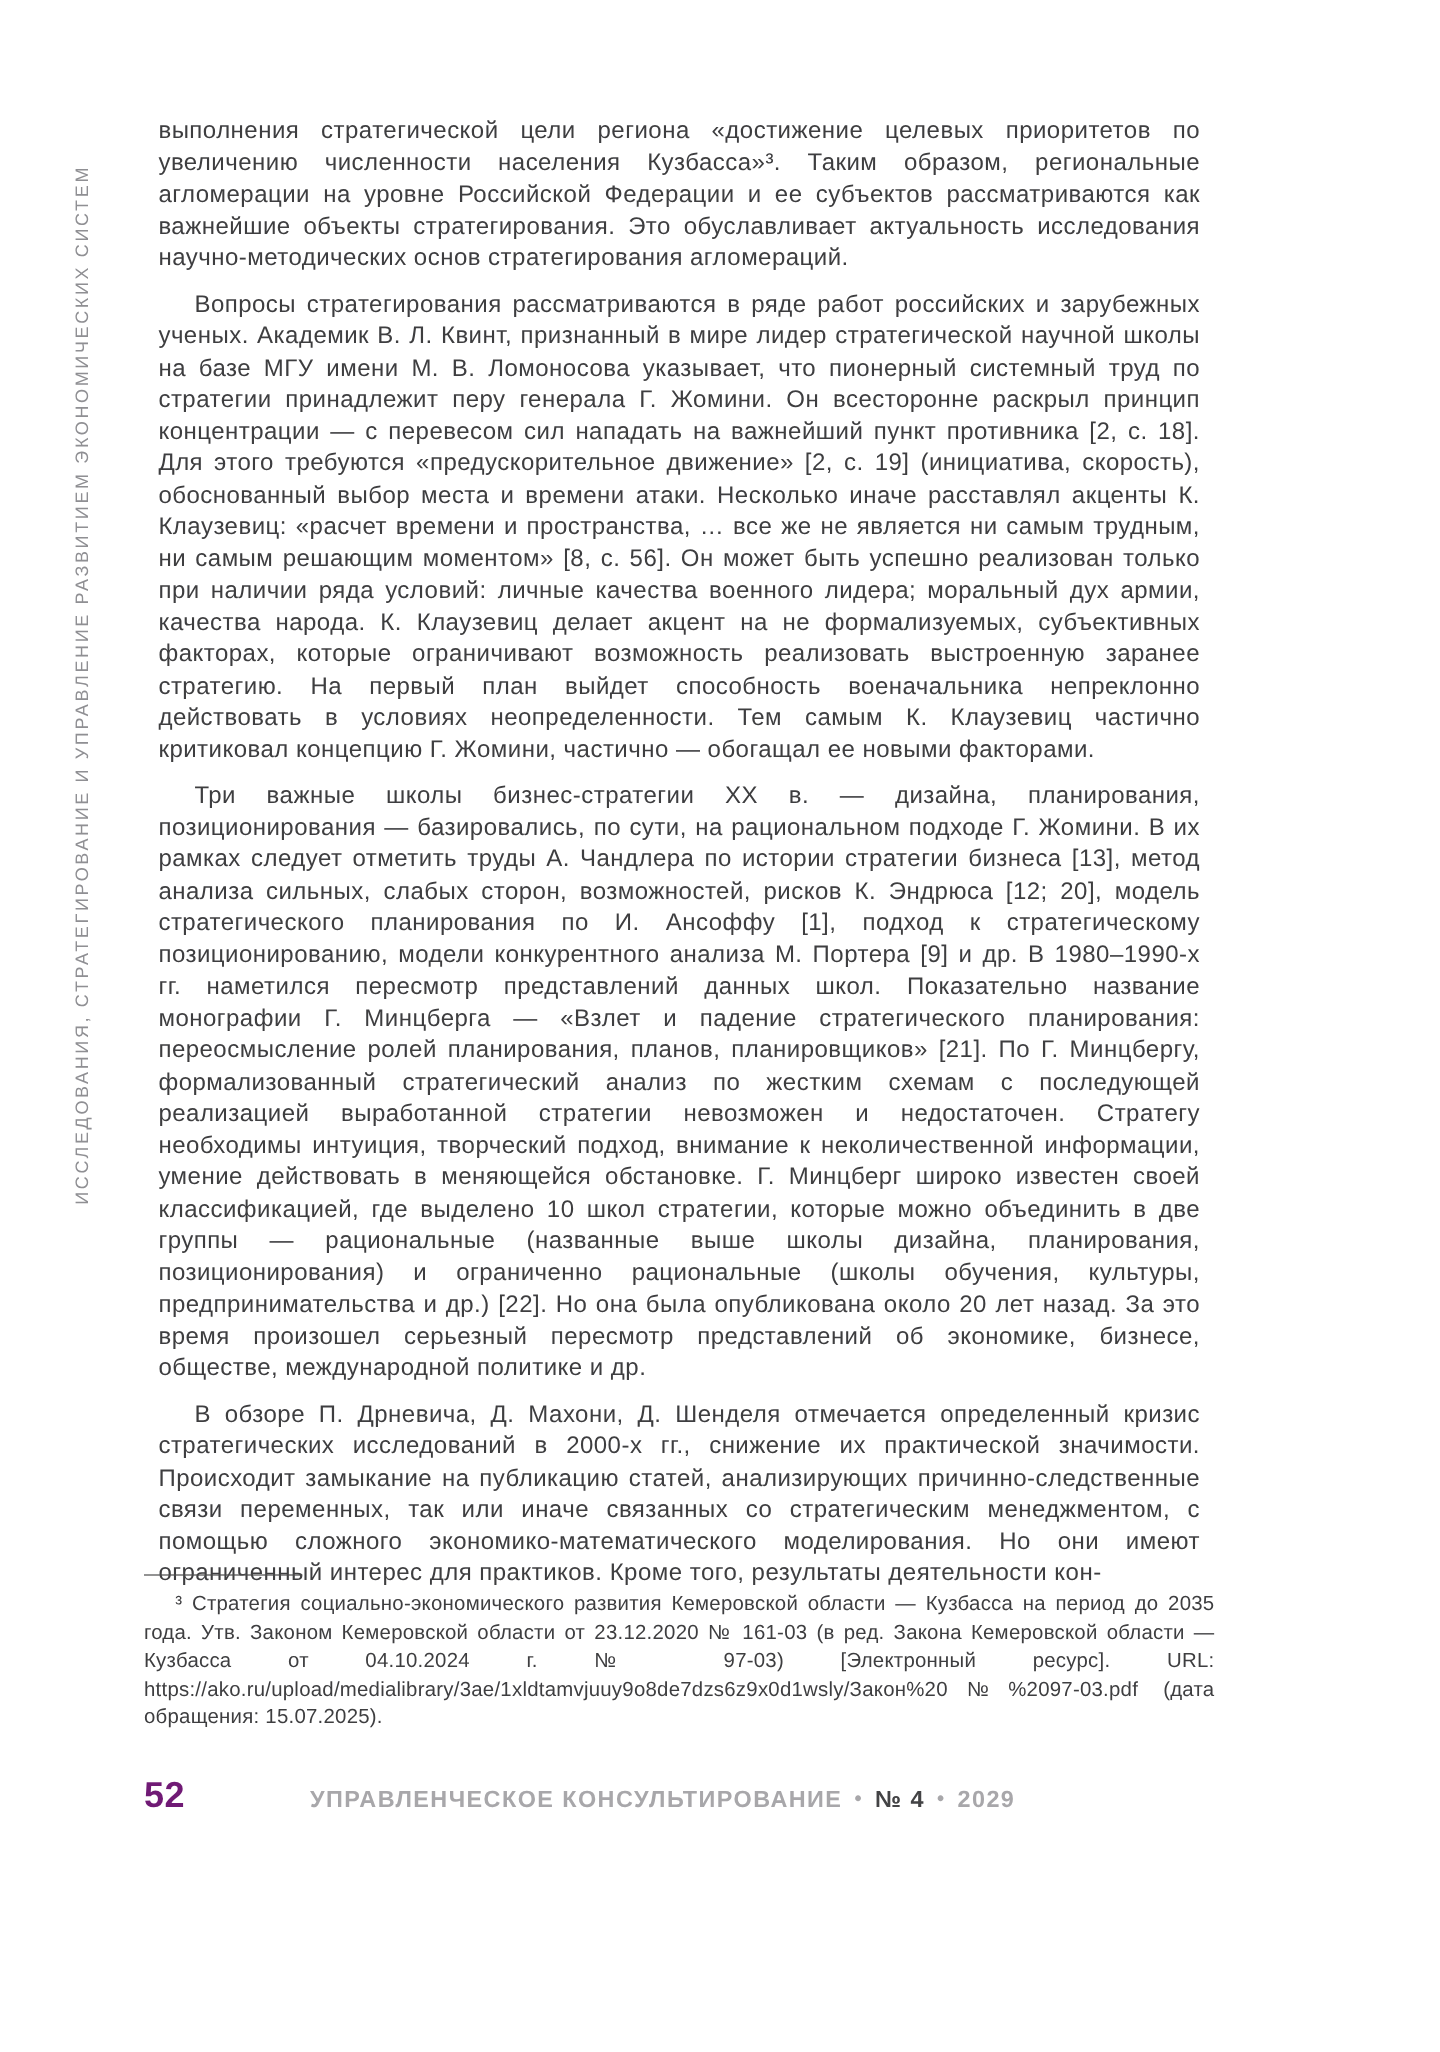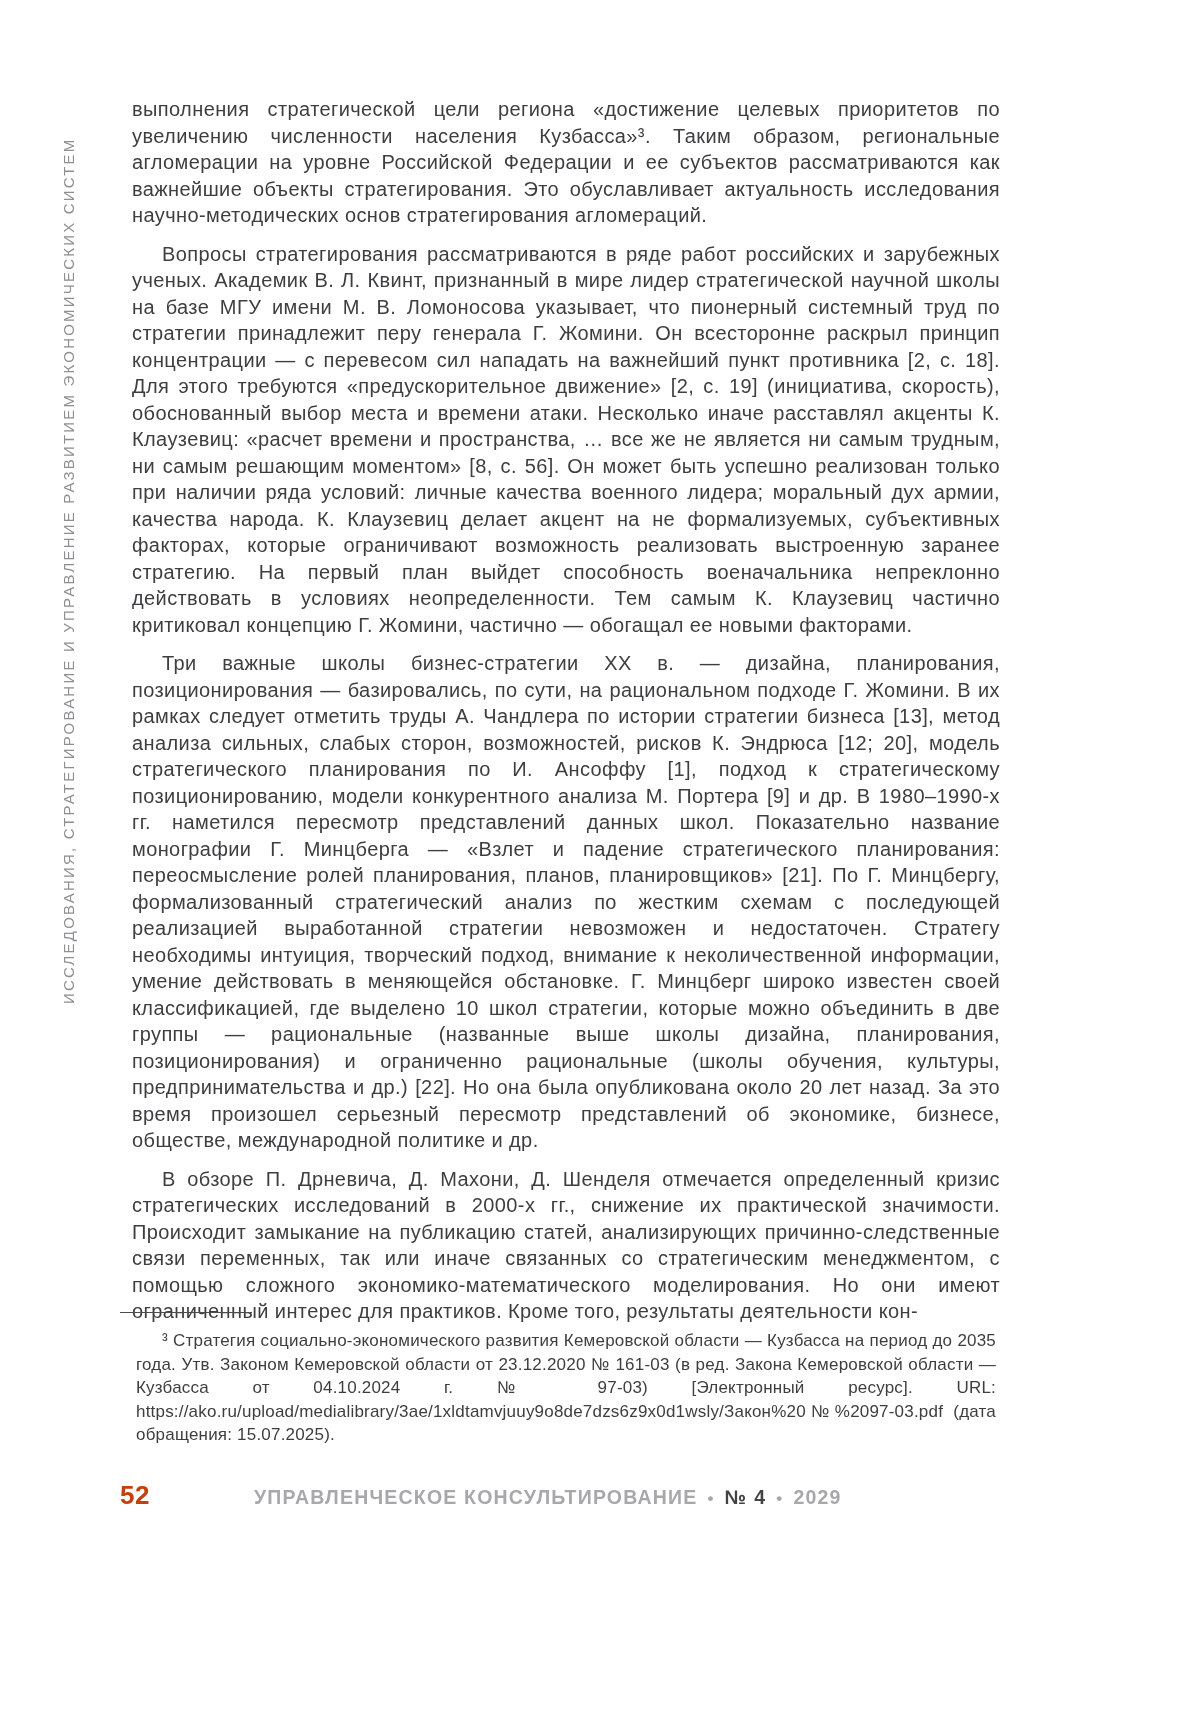--- a/index.html
+++ b/index.html
@@ -50,53 +50,53 @@
     left: 120px;
     top: 1312px;
     width: 892px;
   }
   .footnote-rule {
     width: 132px;
     border-top: 1.5px solid #4c4c4c;
     margin-bottom: 12px;
   }
   .footnote {
-    margin: 16px;
+    margin: 0;
     font-size: 17px;
     line-height: 23.5px;
     letter-spacing: 0.2px;
     color: #3e3e40;
     text-align: justify;
     text-indent: 26px;
     overflow-wrap: anywhere;
   }
 
   
   .footer {
     position: absolute;
     left: 120px;
     top: 1480px;
     width: 900px;
     display: flex;
     align-items: baseline;
   }
   .pagenum {
-    font-size: 26px;
+    font-size: 30px;
     font-weight: bold;
-    color: #c2410c;
+    color: #701a75;
     letter-spacing: 0.5px;
   }
   .journal-line {
     margin-left: 104px;
     font-size: 19.5px;
     font-weight: bold;
     letter-spacing: 1.2px;
     color: #a8a7aa;
     display: flex;
-    align-items: flex-end;
+    align-items: flex-start;
     gap: 10px;
     white-space: nowrap;
   }
   .journal-line .issue { color: #434345; }
   .journal-line .dot { font-size: 17px; }
 </style>
 </head>
 <body>
 
 <div class="vtext">ИССЛЕДОВАНИЯ, СТРАТЕГИРОВАНИЕ И УПРАВЛЕНИЕ РАЗВИТИЕМ ЭКОНОМИЧЕСКИХ СИСТЕМ</div>

